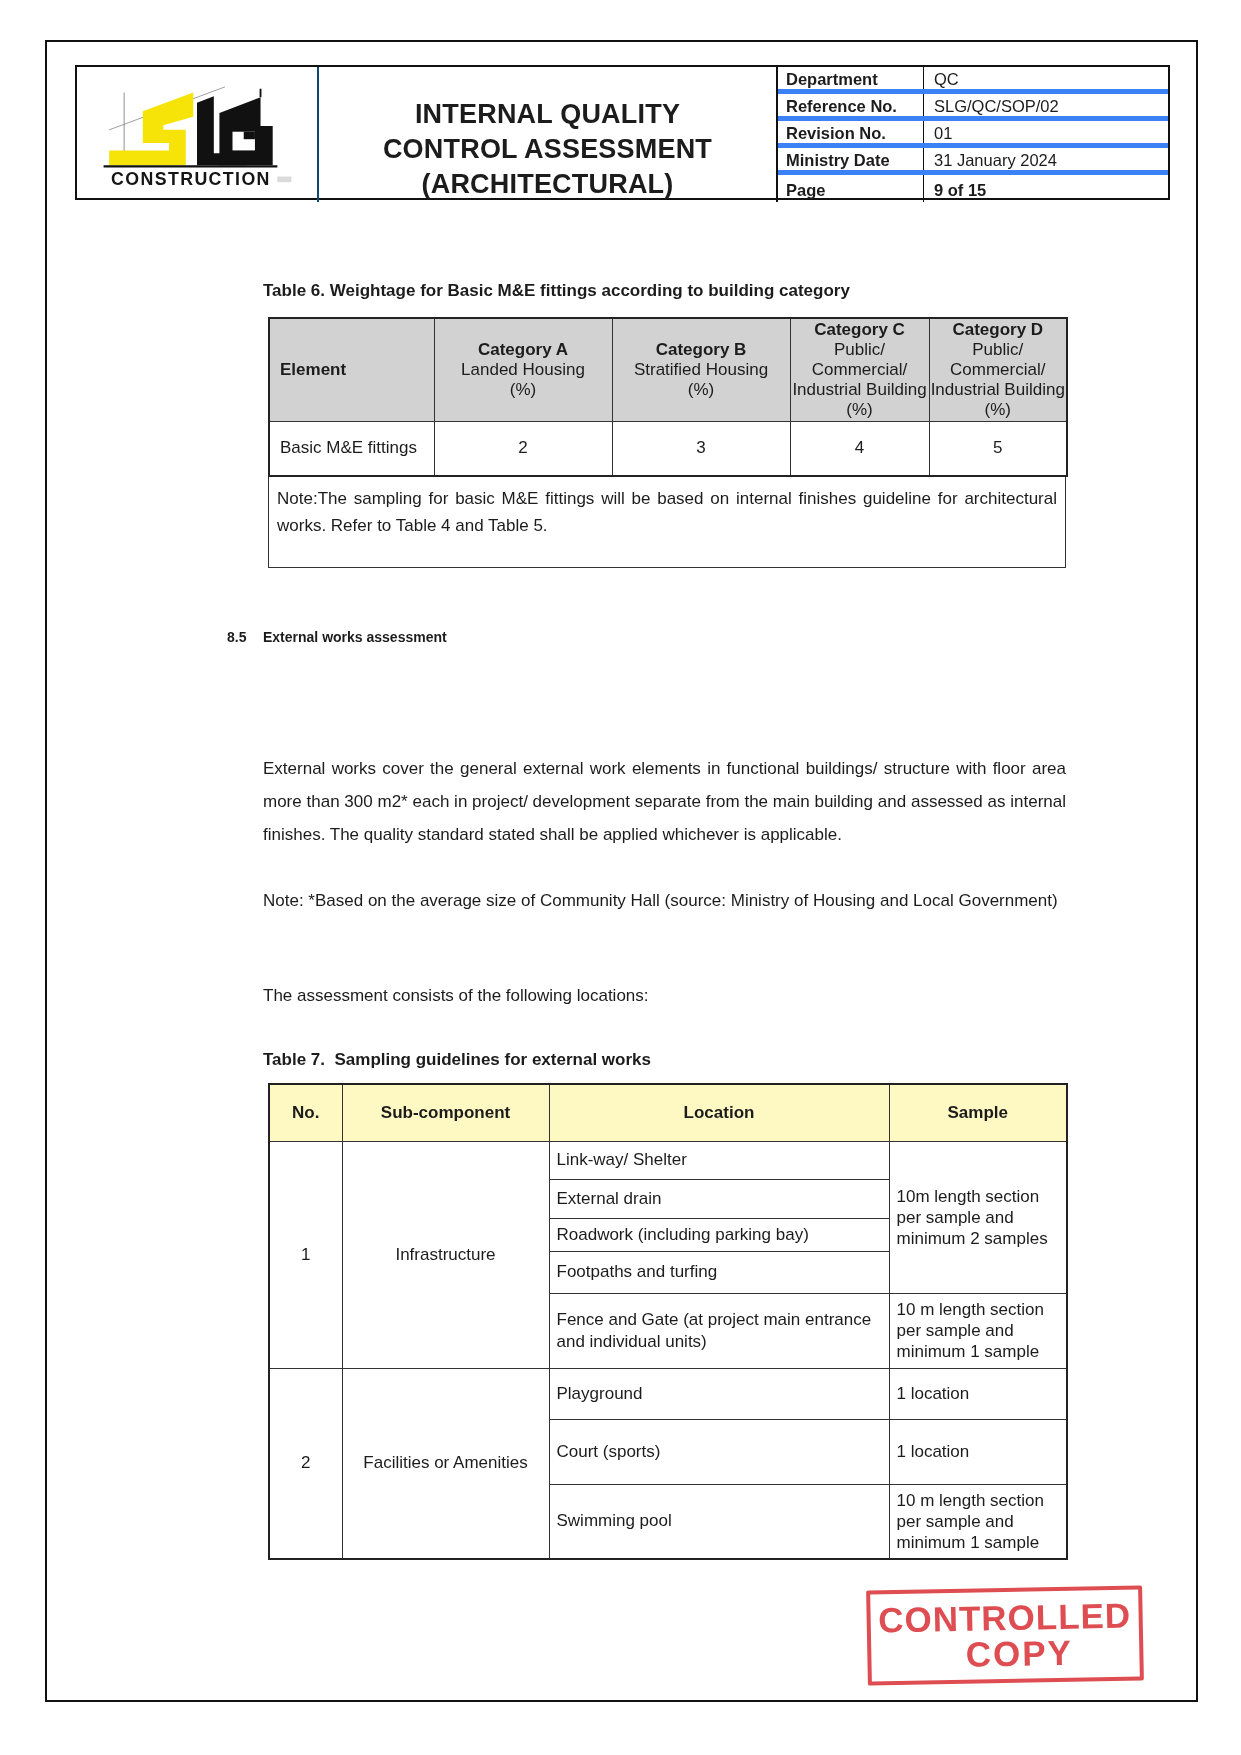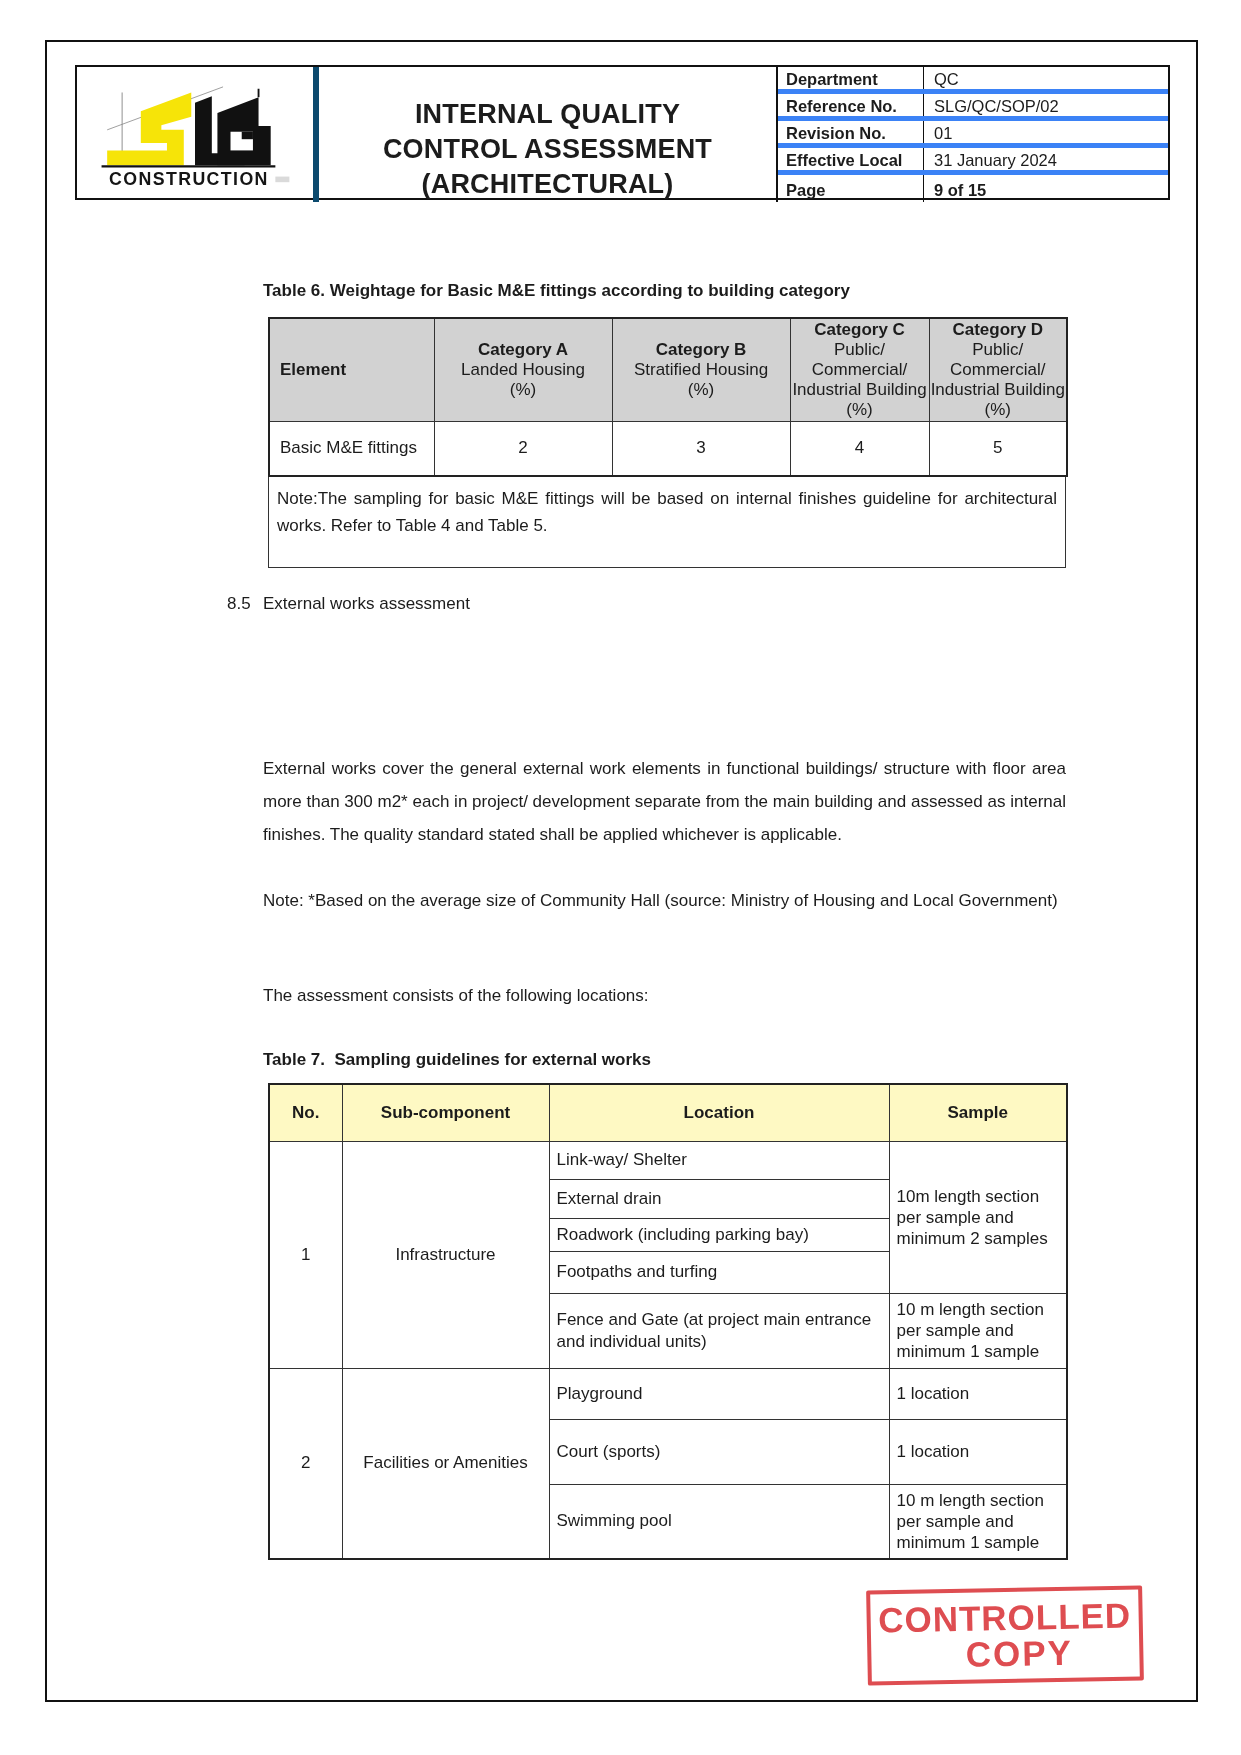--- a/index.html
+++ b/index.html
@@ -8,33 +8,33 @@
     font-family:"Liberation Sans","DejaVu Sans",sans-serif;color:#1c1c1c;
     margin:0 auto;overflow:hidden;
   }
   .page-border{position:absolute;left:45px;top:40px;width:1149px;height:1658px;border:2px solid #111;}
   
   .header-box{
     position:absolute;left:75px;top:65px;width:1095px;height:135px;
     border:2px solid #111;box-sizing:border-box;display:grid;
     grid-template-columns:242px 459px 1fr;
   }
-  .logo-cell{border-right:6px solid #0c4a6e;display:flex;align-items:center;justify-content:center;}
+  .logo-cell{border-right:2px solid #0c4a6e;display:flex;align-items:center;justify-content:center;}
   .title-cell{border-right:2px solid #111;display:flex;flex-direction:column;align-items:center;justify-content:flex-end;}
   .title-line{font-size:27px;font-weight:bold;line-height:35px;letter-spacing:.2px;}
   .info-table{display:grid;grid-template-rows:repeat(5,1fr);}
   .info-row{display:grid;grid-template-columns:146px 1fr;border-bottom:5px solid #3b82f6;}
   .info-row:last-child{border-bottom:none;}
   .info-label{font-weight:bold;font-size:16.5px;padding:3px 4px 0 8px;border-right:1px solid #111;display:flex;align-items:center;}
   .info-value{font-size:16.5px;padding:3px 4px 0 10px;display:flex;align-items:center;}
   .info-value.bold{font-weight:bold;}
   
   .caption{position:absolute;font-size:17px;font-weight:bold;}
   .bodypara{position:absolute;left:263px;width:803px;font-size:17px;line-height:33px;text-align:justify;}
-  .section-heading{position:absolute;left:227px;top:594px;font-size:17px;font-weight:normal;}
+  .section-heading{position:absolute;left:227px;top:629px;font-size:14px;font-weight:bold;}
   .section-heading .num{display:inline-block;width:36px;}
   
   .t6wrap{position:absolute;left:268px;top:317px;width:798px;}
   table{border-collapse:collapse;}
   .t6{width:798px;table-layout:fixed;}
   .t6 td,.t6 th{border:1px solid #333;font-size:17px;vertical-align:middle;box-sizing:border-box;}
   .t6 .hdr{background:#d2d2d2;text-align:center;font-weight:normal;height:92px;}
   .t6 .hdr .ttl{font-weight:bold;}
   .t6 .hdr.el{text-align:left;padding-left:10px;font-weight:bold;}
   .t6 .datacell{height:54px;text-align:center;}
@@ -96,21 +96,21 @@
       </div>
       <div class="info-row">
         <div class="info-label">Reference No.</div>
         <div class="info-value">SLG/QC/SOP/02</div>
       </div>
       <div class="info-row">
         <div class="info-label">Revision No.</div>
         <div class="info-value">01</div>
       </div>
       <div class="info-row">
-        <div class="info-label">Effective Local</div>
+        <div class="info-label">Ministry Date</div>
         <div class="info-value">31 January 2024</div>
       </div>
       <div class="info-row">
         <div class="info-label">Page</div>
         <div class="info-value bold">9 of 15</div>
       </div>
     </div>
   </div>
 
   <div class="caption" style="left:263px;top:281px;">Table 6. Weightage for Basic M&amp;E fittings according to building category</div>

